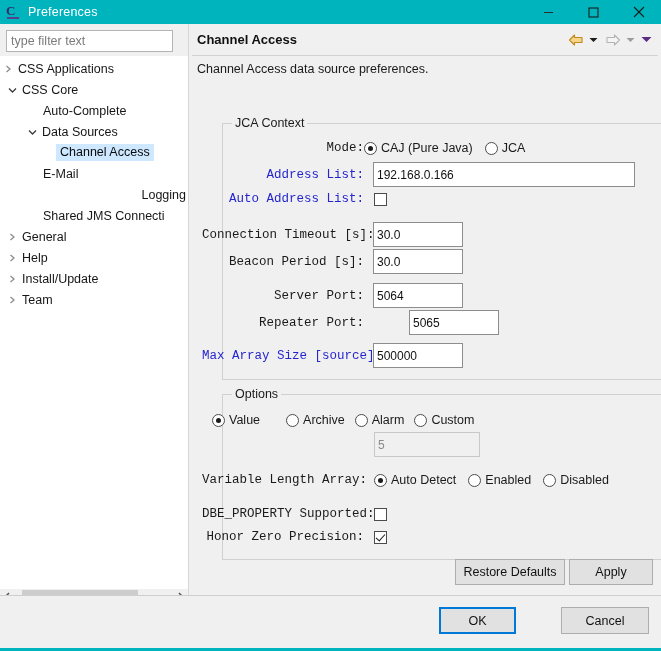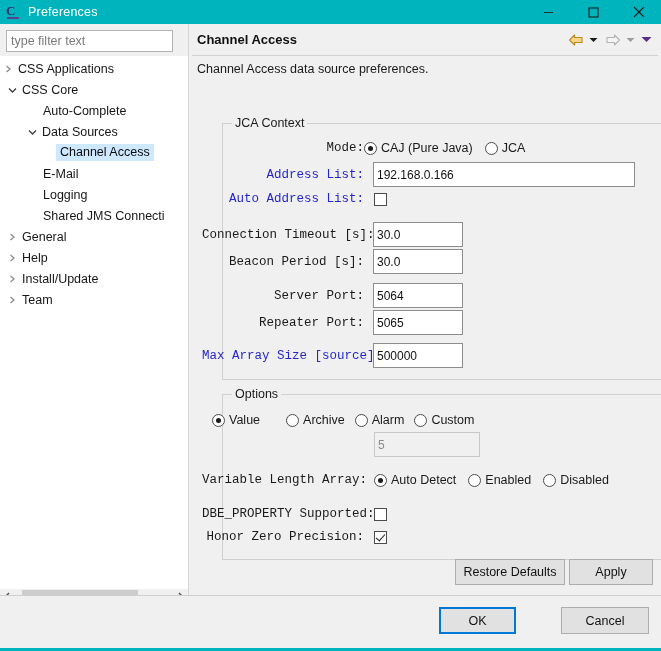--- a/index.html
+++ b/index.html
@@ -257,21 +257,21 @@
       </div>
 
       <div class="tree-row selected" style="padding-left:56px;">
         <span class="tree-label">Channel Access</span>
       </div>
 
       <div class="tree-row" style="padding-left:41px;">
         <span class="tree-label">E-Mail</span>
       </div>
 
-      <div class="tree-row" style="padding-left:41px;">
+      <div class="tree-row" style="padding-left:41px;justify-content:flex-end;">
         <span class="tree-label">Logging</span>
       </div>
 
       <div class="tree-row" style="padding-left:41px;">
         <span class="tree-label">Shared JMS Connecti</span>
       </div>
 
       <div class="tree-row" style="padding-left:4px;">
         <span class="twisty">
           <svg width="8" height="8" viewBox="0 0 8 8">
@@ -405,21 +405,21 @@
     <div class="row" style="left:13px; top:226px; width:445px; height:23px;">
       <span class="lbl" style="width:162px;">Beacon Period [s]:</span>
       <input class="txt" style="width: 90px; margin-left: 9px;" value="30.0">
     </div>
 
     <div class="row" style="left:13px; top:260px; width:445px; height:23px;">
       <span class="lbl" style="width:162px;">Server Port:</span>
       <input class="txt" style="width: 90px; margin-left: 9px;" value="5064">
     </div>
 
-    <div class="row" style="left:13px; top:287px; width:445px; height:23px;">
+    <div class="row" style="left:13px; top:287px; width:445px; height:23px;gap:36px;">
       <span class="lbl" style="width:162px;">Repeater Port:</span>
       <input class="txt" style="width: 90px; margin-left: 9px;" value="5065">
     </div>
 
     <div class="row" style="left:13px; top:320px; width:445px; height:23px;">
       <span class="lbl link" style="width:162px;">Max Array Size [source]:</span>
       <input class="txt" style="width: 90px; margin-left: 9px;" value="500000">
     </div>
 
     <div class="group grp-opt">

